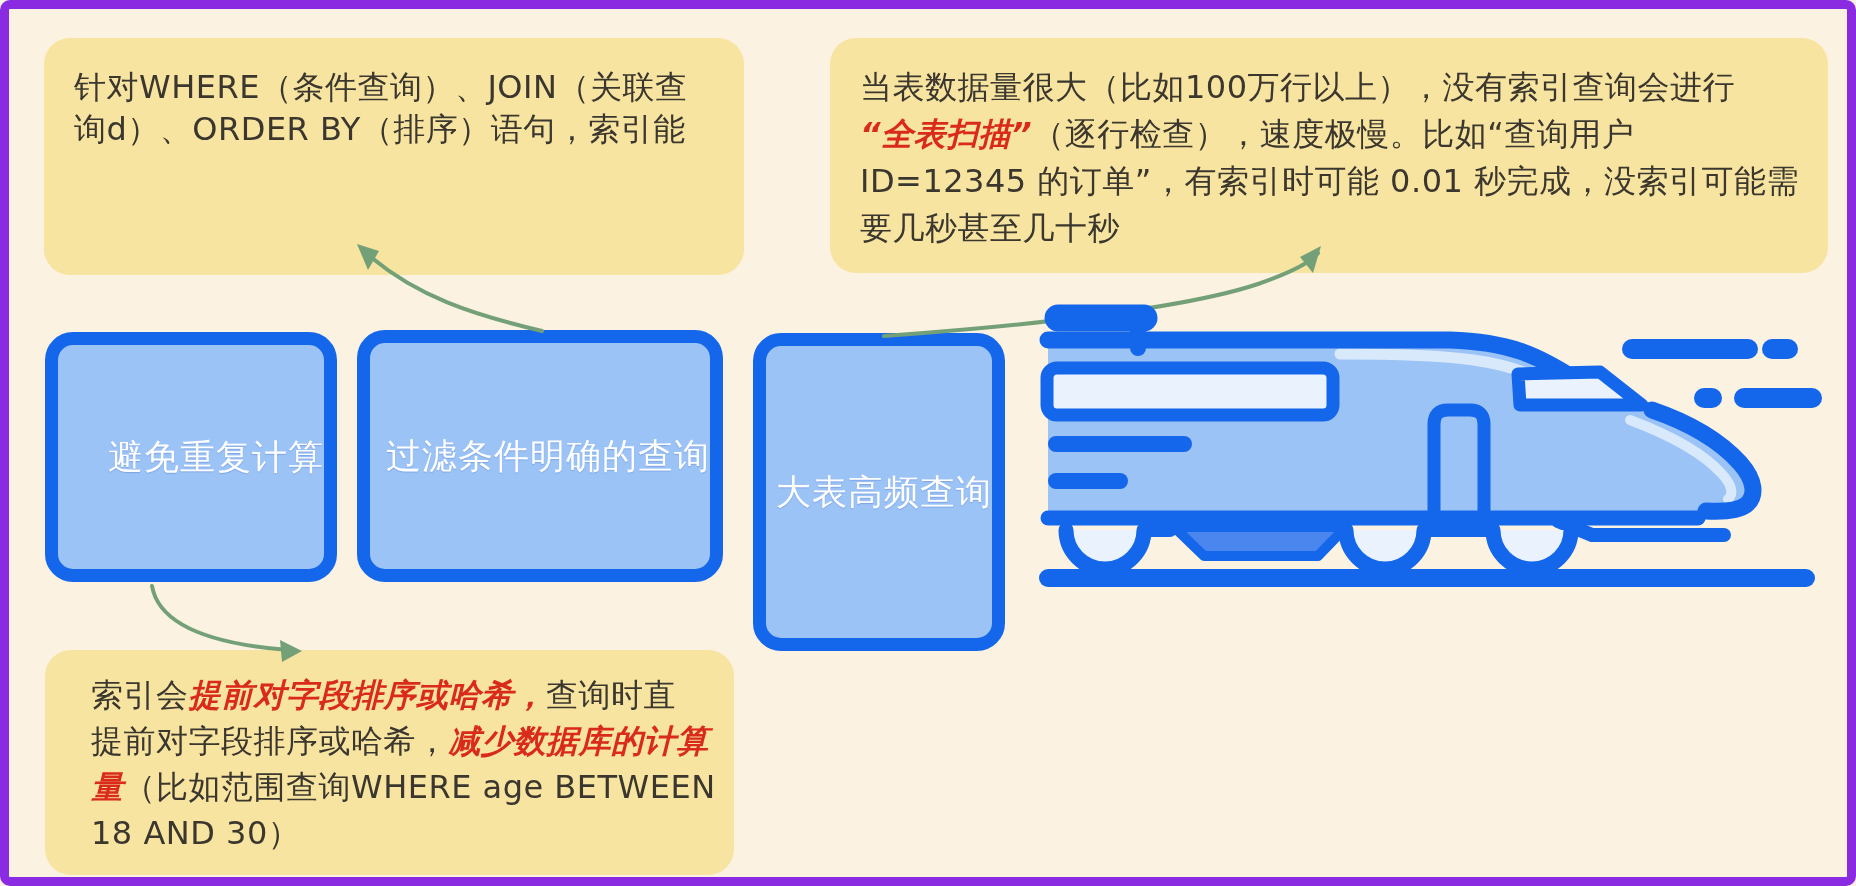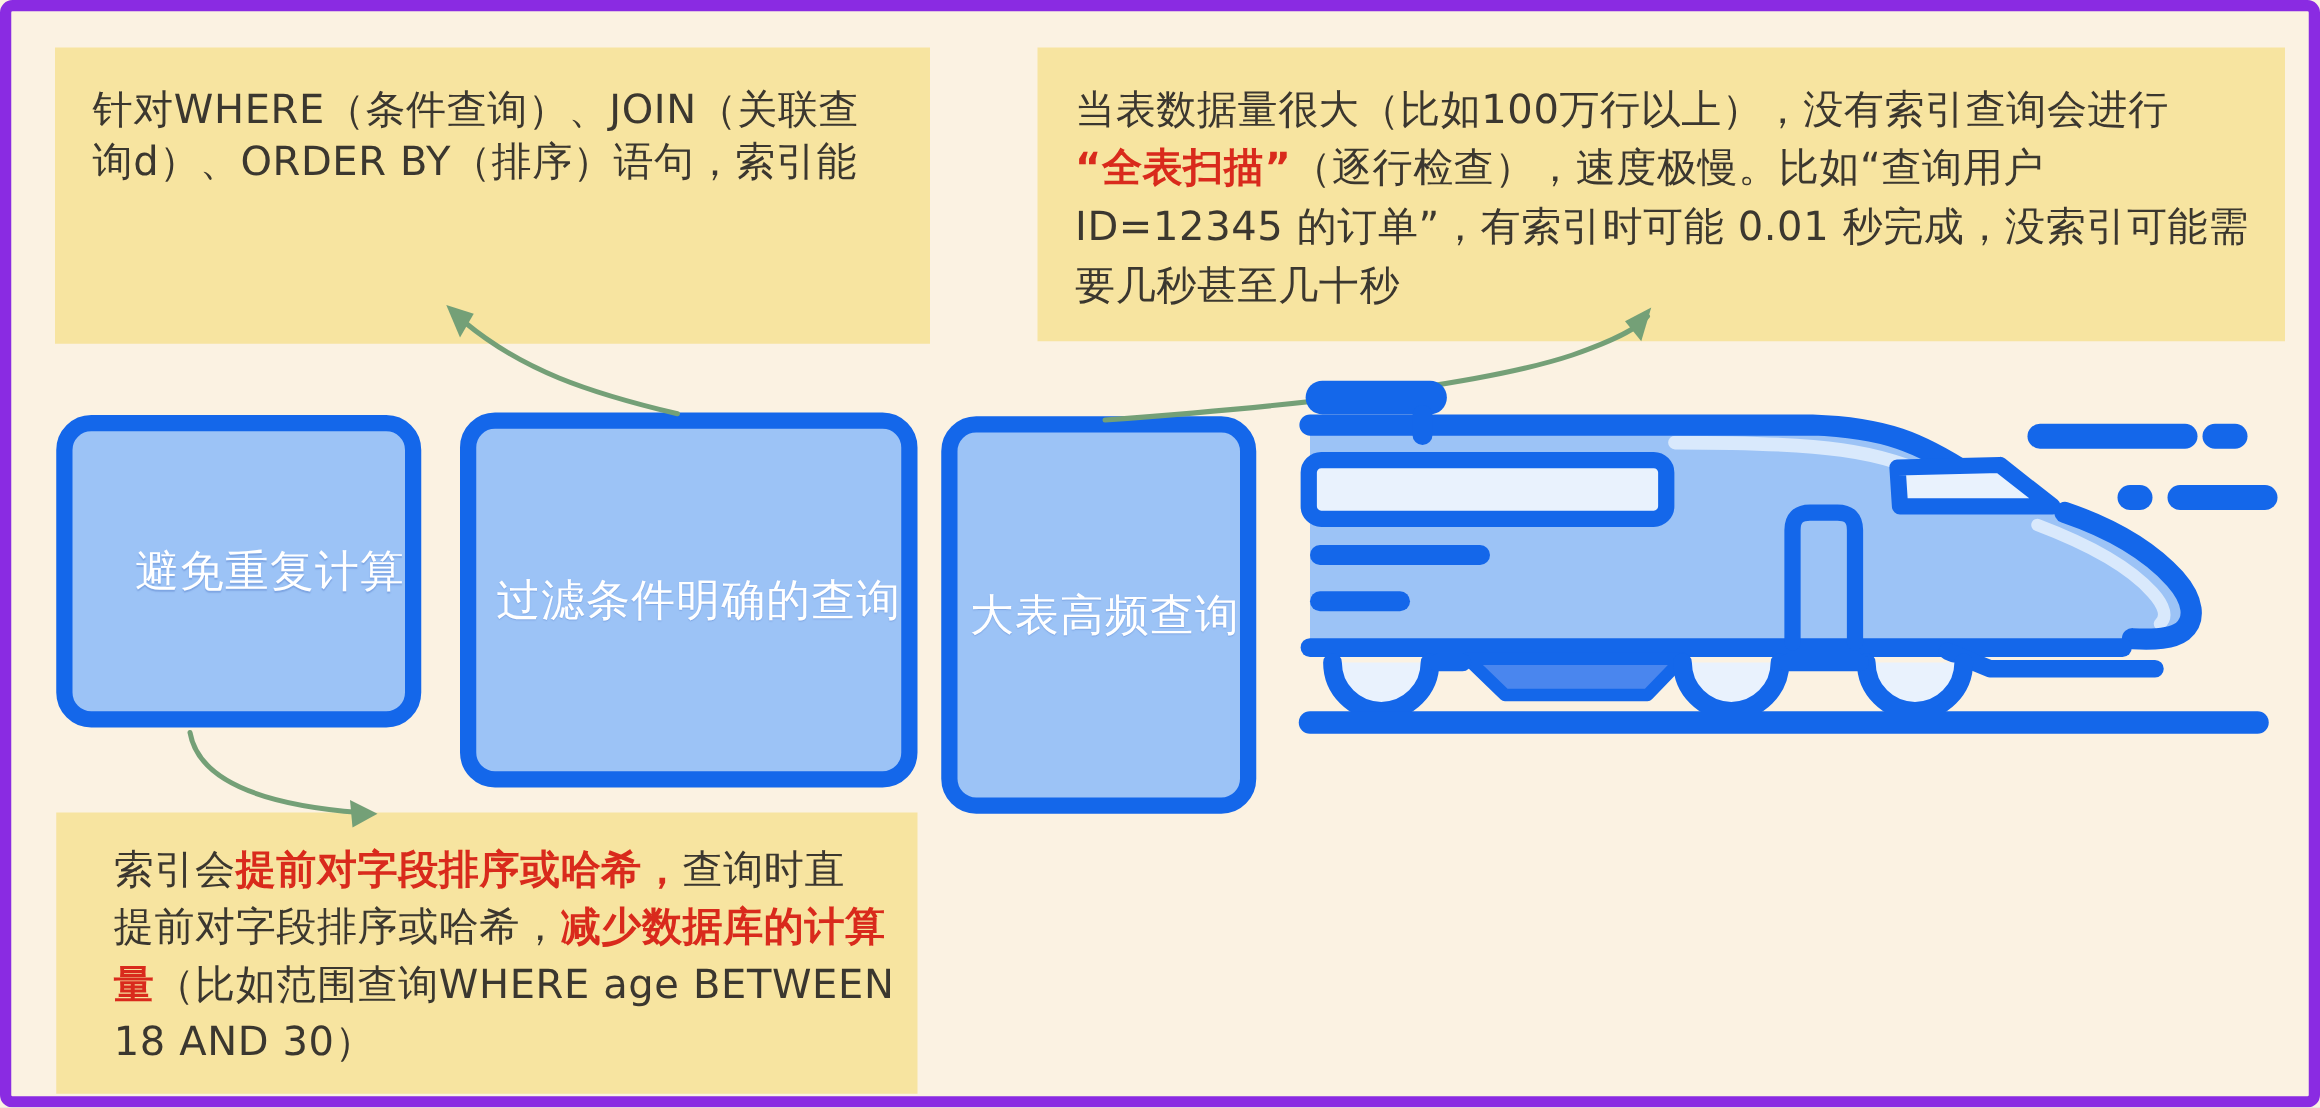--- a/index.html
+++ b/index.html
@@ -17,40 +17,41 @@
     pointer-events:none;
   }
   
   .note{
     position:absolute;
     background:#F7E4A0;
     color:#3B372F;
     font-size:32px;
     font-weight:500;
     letter-spacing:0.5px;
+    border-radius:26px;
   }
   .note .line{white-space:nowrap;}
-  .red{color:#D92A1C;font-weight:700;}
+  .red{color:#D92A1C;font-weight:700;font-style:italic;}
   #note-tl{left:44px;top:38px;width:646px;height:209px;padding:28px 24px 0 30px;line-height:42px;box-sizing:content-box;}
   #note-tr{left:830px;top:38px;width:948px;height:209px;padding:26px 20px 0 30px;line-height:47px;}
   #note-bl{left:45px;top:650px;width:617px;height:203px;padding:22px 26px 0 46px;line-height:46px;}
   
   .bluebox{
     position:absolute;
     background:#9CC3F6;
     border:13px solid #1467EA;
     border-radius:28px;
     box-sizing:border-box;
     display:flex;align-items:center;justify-content:flex-end;
     color:#ffffff;
     font-size:35px;font-weight:400;letter-spacing:1px;
     text-shadow:0 1px 1px rgba(70,110,190,.35);
   }
   #box1{left:45px;top:332px;width:292px;height:250px;}
-  #box2{left:357px;top:330px;width:366px;height:300px;margin-left:11px;}
+  #box2{left:357px;top:330px;width:366px;height:252px;}
   #box3{left:753px;top:333px;width:252px;height:318px;}
   svg#overlay{position:absolute;left:0;top:0;pointer-events:none;}
 </style>
 </head>
 <body>
 
 <div id="canvas">
 
   <div class="note" id="note-tl">
     <div class="line"><span>针对WHERE（条件查询）、JOIN（关联查</span></div>

